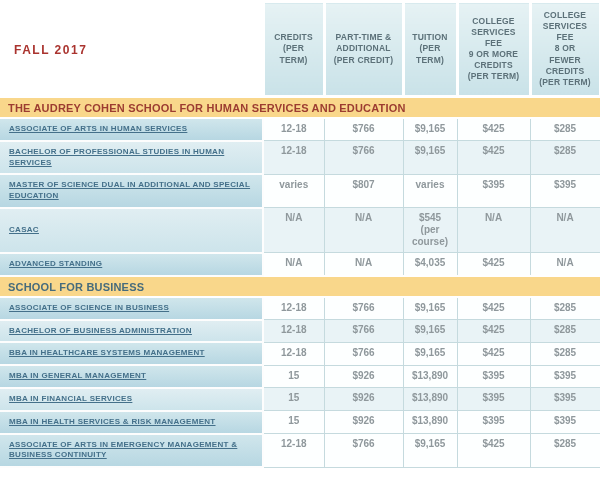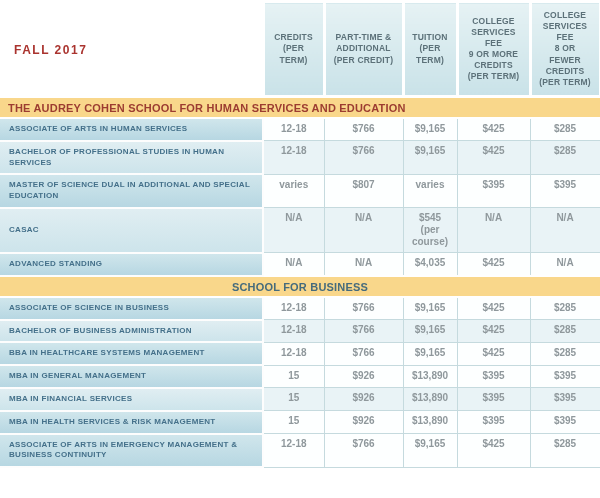--- a/index.html
+++ b/index.html
@@ -60,20 +60,21 @@
   td.program {
     color: #44708a;
     font-size: 8px;
     font-weight: bold;
     line-height: 1.35;
     letter-spacing: 0.3px;
     padding: 5px 10px 5px 9px;
     vertical-align: middle;
     border-bottom: 2px solid #fdfdfd;
     border-right: 2px solid #fdfdfd;
+    text-decoration: underline;
   }
   tr.odd td.program  { background: linear-gradient(to bottom, #d0e6ec, #b7d7e2); }
   tr.even td.program { background: linear-gradient(to bottom, #e0eef2, #cde4eb); margin-top: 8px; }
   td.val {
     color: #8f989c;
     font-size: 10px;
     font-weight: bold;
     text-align: center;
     vertical-align: top;
     padding: 4px 2px;
@@ -166,21 +167,21 @@
         </tr>
         <tr class="odd">
           <td class="program">ADVANCED STANDING</td>
           <td class="val">N/A</td>
           <td class="val">N/A</td>
           <td class="val">$4,035</td>
           <td class="val">$425</td>
           <td class="val">N/A</td>
         </tr>
         <tr>
-          <td colspan="6" class="section-bar" style="color: rgb(70, 107, 124); text-align: center;">SCHOOL FOR BUSINESS</td>
+          <td colspan="6" class="section-bar" style="color: rgb(70, 107, 124);">SCHOOL FOR BUSINESS</td>
         </tr>
         <tr class="odd">
           <td class="program">ASSOCIATE OF SCIENCE IN BUSINESS</td>
           <td class="val">12-18</td>
           <td class="val">$766</td>
           <td class="val">$9,165</td>
           <td class="val">$425</td>
           <td class="val">$285</td>
         </tr>
         <tr class="even">

